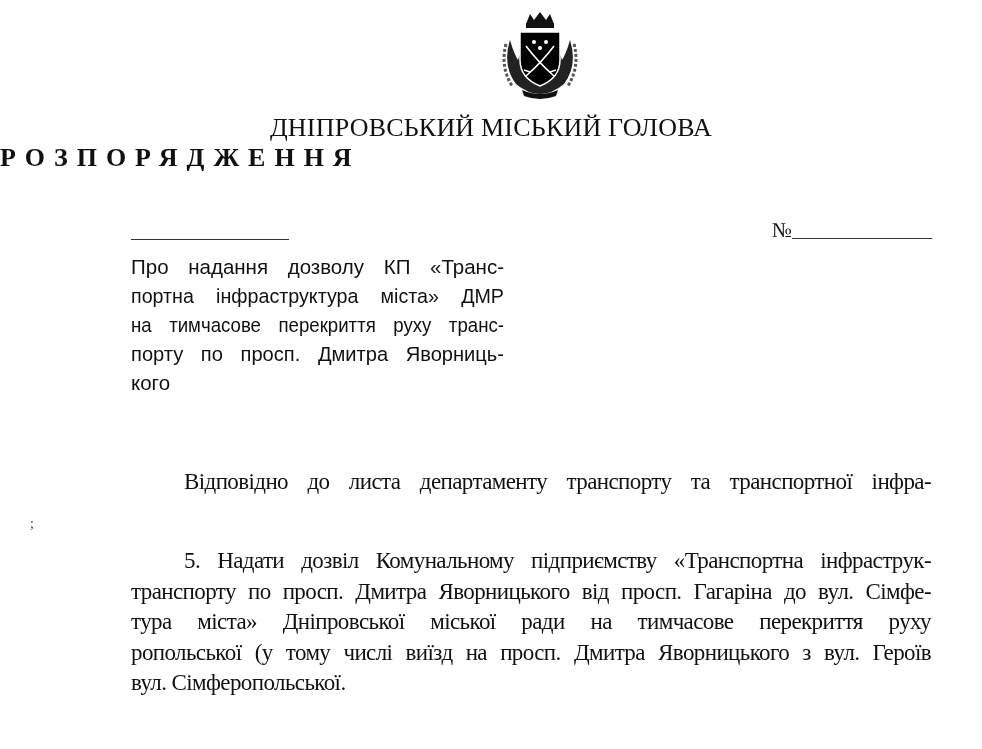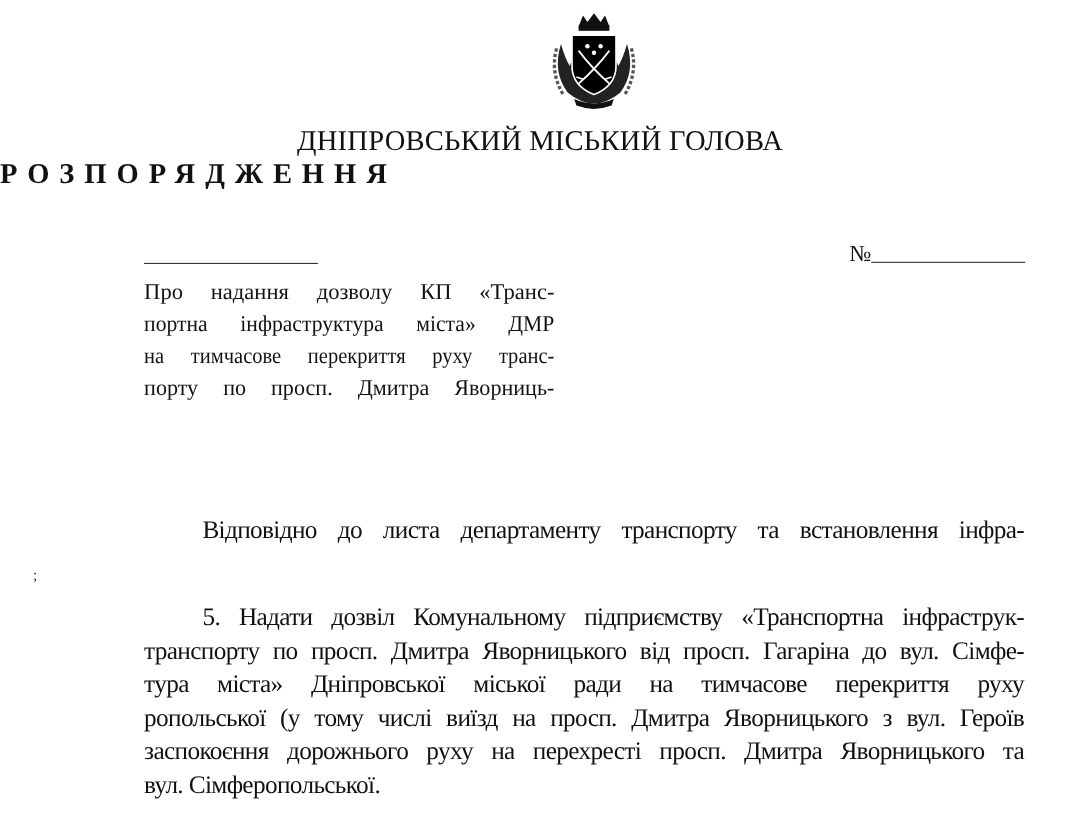--- a/index.html
+++ b/index.html
@@ -16,21 +16,21 @@
     }
     .heading2 {
       position: absolute; left: 0; width: 982px; top: 143px; text-align: left;
       font-size: 26px; font-weight: bold; letter-spacing: 9px; white-space: nowrap;
     }
     .date-line { position: absolute; left: 131px; top: 239px; width: 158px; height: 0; border-top: 1px solid #333; }
     .num-label { position: absolute; left: 772px; top: 218px; font-size: 21px; }
     .num-line { position: absolute; left: 792px; top: 238px; width: 140px; height: 0; border-top: 1px solid #333; }
     .subject {
       position: absolute; left: 131px; top: 252px; width: 373px;
-      font-family: Liberation Serif, serif; font-size: 20.5px; line-height: 29px;
+      font-family: Liberation Sans, sans-serif; font-size: 20.5px; line-height: 29px;
     }
     .subject .ln { display: block; white-space: nowrap; text-align: justify; text-align-last: justify; }
     .subject .ln.last { text-align-last: left; }
     .body-text {
       position: absolute; left: 131px; width: 800px;
       font-family: "Liberation Serif", serif; font-size: 23px; line-height: 30.5px;
       transform-origin: left top;
     }
     .para1 { top: 467px; }
     .para2 { top: 546px; }
@@ -71,28 +71,28 @@
 
 <div class="date-line"></div>
 <div class="num-label">№</div>
 <div class="num-line"></div>
 
 <div class="subject">
   <span class="ln">Про надання дозволу КП «Транс-</span>
   <span class="ln" style="transform: scaleX(0.959794); transform-origin: left top; width: 388.625px;">портна інфраструктура міста» ДМР</span>
   <span class="ln" style="transform: scaleX(0.909756); transform-origin: left top; width: 410px;">на тимчасове перекриття руху транс-</span>
   <span class="ln" style="transform: scaleX(0.980249); transform-origin: left top; width: 380.516px;">порту по просп. Дмитра Яворниць-</span>
+  <span class="ln last">кого</span>
 </div>
 
 <div class="stray-mark">;</div>
 
 <div class="body-text para1">
-  <span class="ln indent">Відповідно до листа департаменту транспорту та встановлення інфра-</span>
+  <span class="ln indent">Відповідно до листа департаменту транспорту та транспортної інфра-</span>
 </div>
 
 <div class="body-text para2">
   <span class="ln indent">5. Надати дозвіл Комунальному підприємству «Транспортна інфраструк-</span>
   <span class="ln">транспорту по просп. Дмитра Яворницького від просп. Гагаріна до вул. Сімфе-</span>
   <span class="ln">тура міста» Дніпровської міської ради на тимчасове перекриття руху</span>
   <span class="ln">ропольської (у тому числі виїзд на просп. Дмитра Яворницького з вул. Героїв</span>
-  <span class="ln">заспокоєння дорожнього руху на перехресті просп. Дмитра Яворницького та</span>
   <span class="ln last">вул. Сімферопольської.</span>
 </div>
 
 </body></html>

